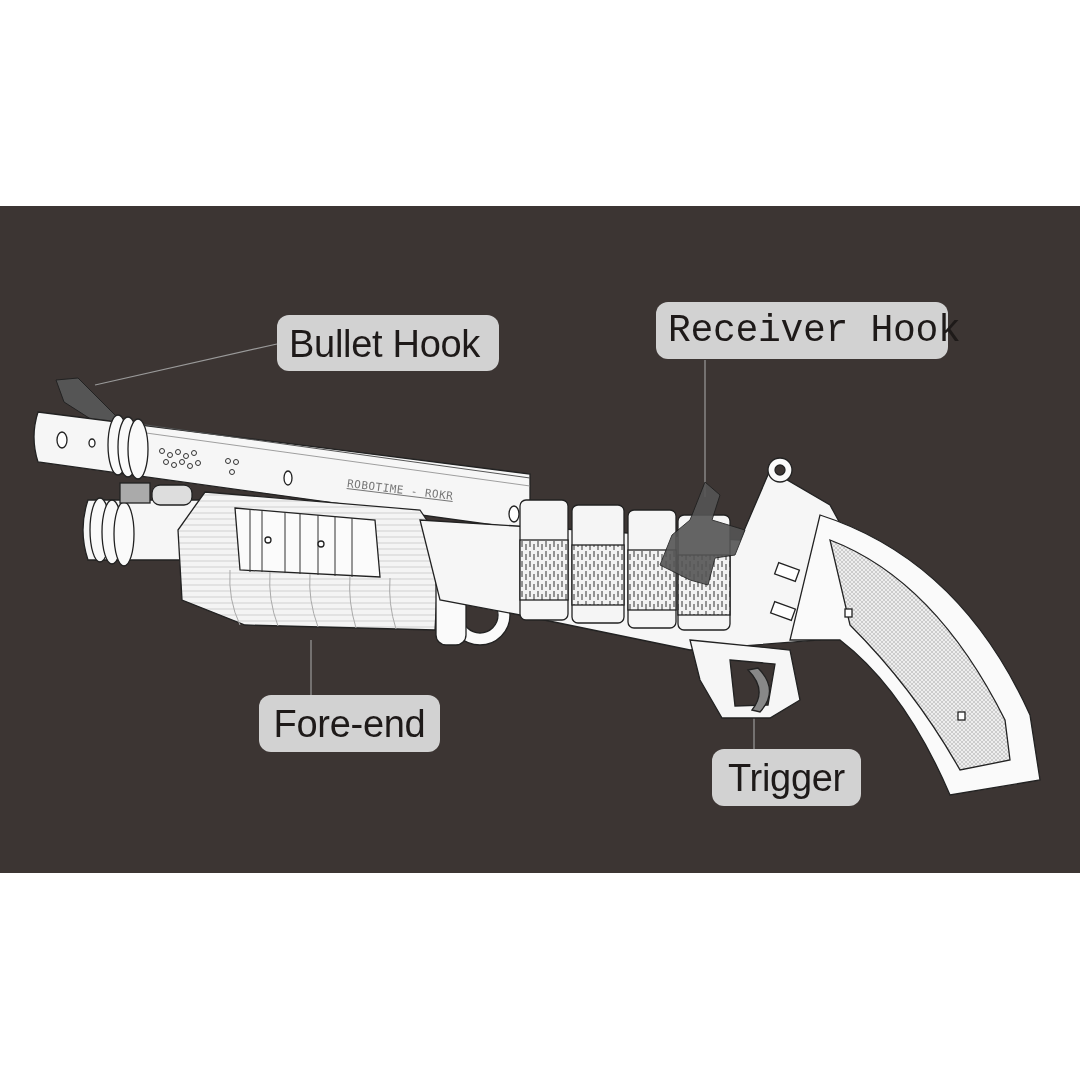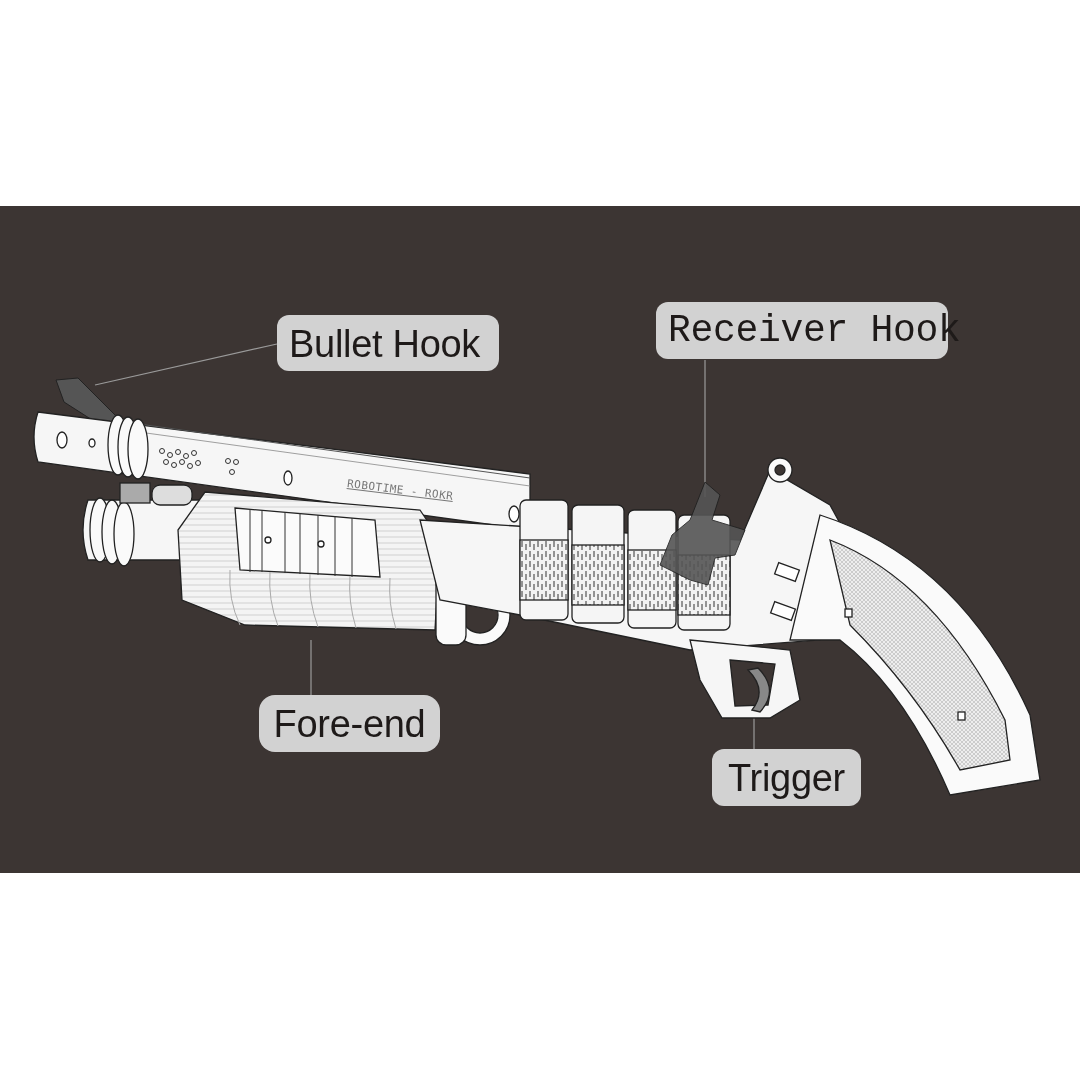--- a/index.html
+++ b/index.html
@@ -12,21 +12,21 @@
     background: #3c3533;
   }
   .diagram-svg { position: absolute; left: 0; top: 0; width: 1080px; height: 1080px; }
   .callout {
     position: absolute; background: #d2d2d2; color: #1e1a19;
     border-radius: 12px; font-size: 38px; line-height: 1; padding: 10px 12px 11px 12px;
     white-space: nowrap; letter-spacing: -0.3px;
   }
   #callout-bullet { left: 277px; top: 315px; width: 198px; height: 35px; text-align:left; }
   #callout-receiver { left: 656px; top: 302px; width: 268px; height: 36px; text-align:center;font-family:Liberation Mono, monospace; }
-  #callout-foreend { left: 259px; top: 695px; width: 157px; height: 36px; text-align:center;border-radius:16px; }
+  #callout-foreend { left: 259px; top: 695px; width: 157px; height: 36px; text-align:center; }
   #callout-trigger { left: 712px; top: 749px; width: 125px; height: 36px; text-align:center; }
   .brand {
     position: absolute; left: 348px; top: 477px; font-family: "DejaVu Sans Mono", monospace;
     font-size: 11px; color: #777; transform: rotate(7deg); transform-origin: left top;
     text-decoration: underline; letter-spacing: 0.5px;
   }
 </style>
 </head>
 <body>
 

